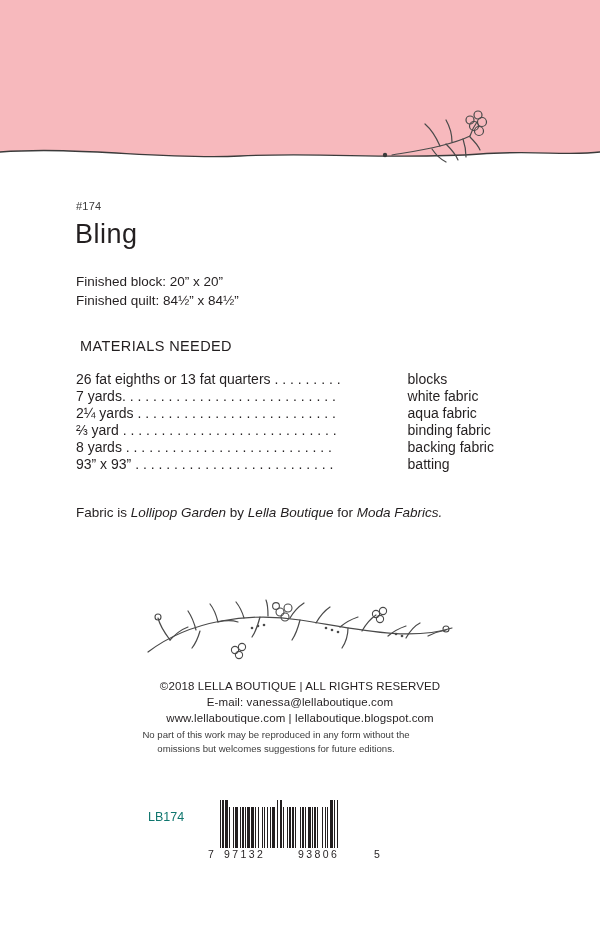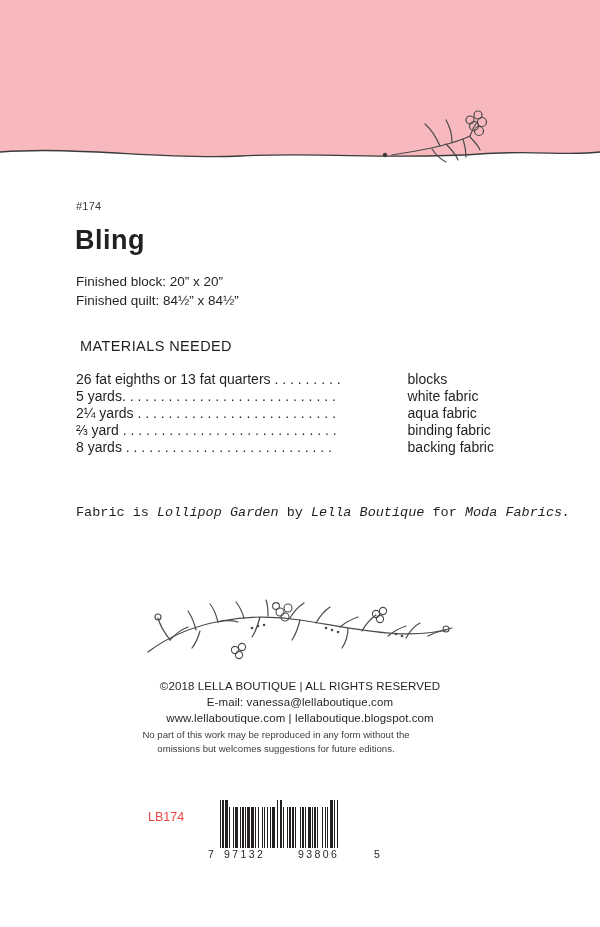--- a/index.html
+++ b/index.html
@@ -60,23 +60,23 @@
     left: 76px;
     top: 200px;
     font-size: 11px;
     letter-spacing: 0.2px;
     color: #3a3a3a;
   }
 
   .title {
     position: absolute;
     left: 75px;
-    top: 225px;
+    top: 219px;
     font-size: 27px;
-    font-weight: bold;
+    font-weight: normal;
     letter-spacing: 0.5px;
     color: #231f20;
   }
 
   .finished-lines {
     position: absolute;
     left: 76px;
     top: 272px;
     font-size: 13.5px;
     line-height: 19px;
@@ -114,21 +114,20 @@
   .materials-table td.use {
     width: 110px;
   }
 
   .fabric-credit {
     position: absolute;
     left: 76px;
     top: 505px;
     font-size: 13.5px;
     color: #231f20;
-    font-family: Liberation Mono, monospace;
   }
   .fabric-credit em {
     font-style: italic;
   }
 
   
   .vine {
     position: absolute;
     left: 140px;
     top: 598px;
@@ -170,21 +169,21 @@
     left: 148px;
     top: 800px;
     width: 320px;
     height: 70px;
   }
   .sku {
     position: absolute;
     left: 0;
     top: 10px;
     font-size: 12.5px;
-    color: #ef4444;
+    color: #0f766e;
   }
   .barcode {
     position: absolute;
     left: 72px;
     top: 0;
     width: 170px;
     height: 48px;
     background: #fff;
     display: flex;
     align-items: flex-end;
@@ -257,34 +256,38 @@
 
     <div class="materials-heading">MATERIALS NEEDED</div>
 
     <table class="materials-table">
       <tbody>
         <tr>
           <td class="amount">26 fat eighths or 13 fat quarters . . . . . . . . .</td>
           <td class="use">blocks</td>
         </tr>
         <tr>
-          <td class="amount">5 yards. . . . . . . . . . . . . . . . . . . . . . . . . . . .</td>
+          <td class="amount">7 yards. . . . . . . . . . . . . . . . . . . . . . . . . . . .</td>
           <td class="use">white fabric</td>
         </tr>
         <tr>
           <td class="amount">2¼ yards . . . . . . . . . . . . . . . . . . . . . . . . . .</td>
           <td class="use">aqua fabric</td>
         </tr>
         <tr>
           <td class="amount">⅔ yard . . . . . . . . . . . . . . . . . . . . . . . . . . . .</td>
           <td class="use">binding fabric</td>
         </tr>
         <tr>
           <td class="amount">8 yards  . . . . . . . . . . . . . . . . . . . . . . . . . . .</td>
           <td class="use">backing fabric</td>
+        </tr>
+        <tr>
+          <td class="amount">93” x 93” . . . . . . . . . . . . . . . . . . . . . . . . . .</td>
+          <td class="use">batting</td>
         </tr>
       </tbody>
     </table>
 
     <div class="fabric-credit">
       <span>Fabric is </span><em>Lollipop Garden</em><span> by </span><em>Lella Boutique</em><span> for </span><em>Moda Fabrics.</em>
     </div>
 
     <svg class="vine" viewBox="0 0 320 80">
       <g stroke="#4a4a4a" stroke-width="1.2" fill="none" stroke-linecap="round">

